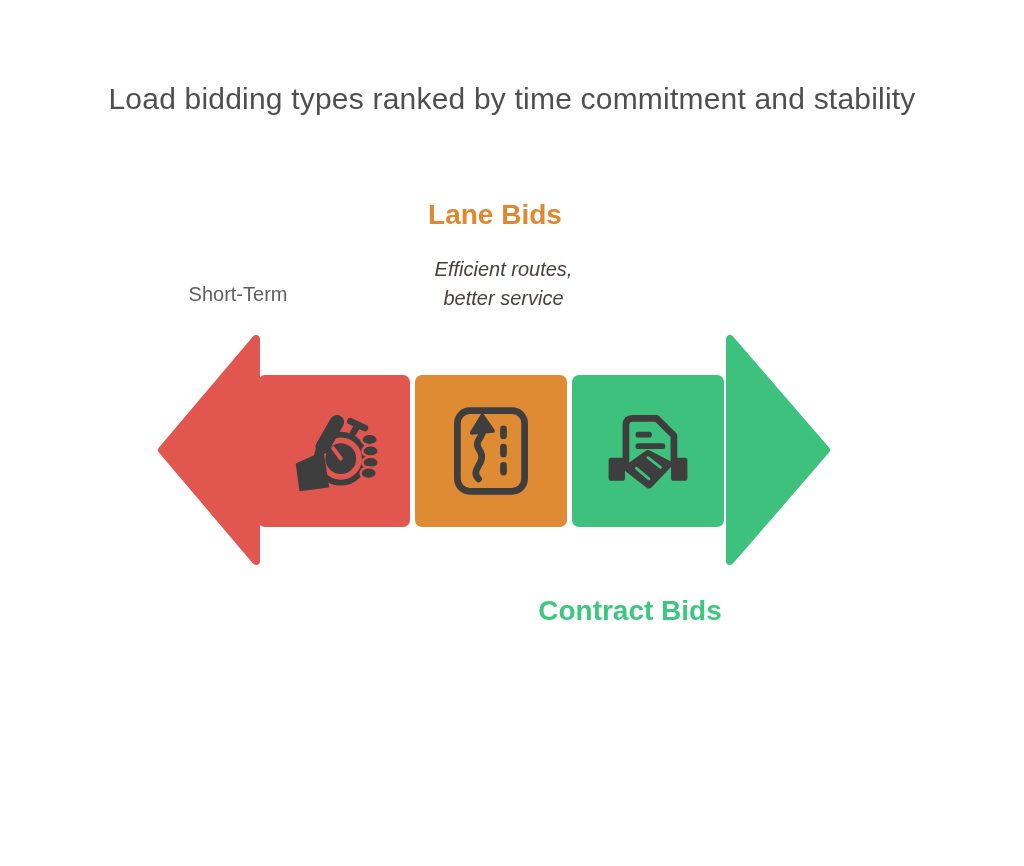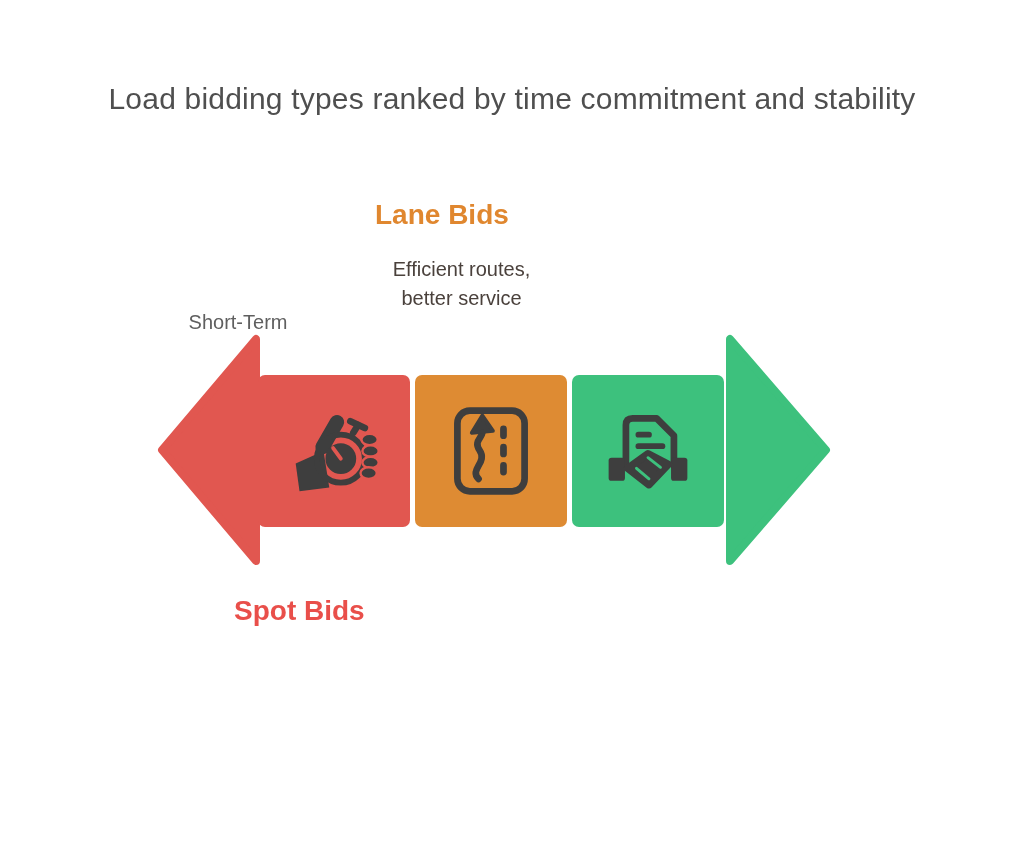--- a/index.html
+++ b/index.html
@@ -1,29 +1,29 @@
 <!DOCTYPE html>
 <html style="--red: #e15750; --orange: #de8b33; --green: #3dc17d; --red-heading: #e94f4a; --orange-heading: #e0872f; --green-heading: #3ec77f; --title-text: #4f4f4f; --label-text: #5f5f5f; --body-text: #4a413c; --icon: #3e3e3e; --background: #ffffff;"><head>
 <meta charset="utf-8">
 <style>
   html,body{margin:0;padding:0;}
   body{background:#ffffff;font-family:"Liberation Sans","DejaVu Sans",sans-serif;}
   .canvas{position:relative;width:1024px;height:866px;background:var(--background,#fff);overflow:hidden;}
   .abs{position:absolute;}
   .title{left:0;top:82px;width:1024px;text-align:center;font-size:30px;letter-spacing:.2px;color:var(--title-text);}
-  .heading{font-size:28px;font-weight:bold;text-align:left;}
+  .heading{font-size:28px;font-weight:bold;text-align:center;}
   .heading.lane{left:375px;top:199px;width:240px;color:var(--orange-heading);}
   .heading.spot{left:234px;top:595px;width:240px;color:var(--red-heading);}
   .heading.contract{left:510px;top:595px;width:240px;color:var(--green-heading);}
   .desc{font-size:20px;line-height:29px;text-align:center;color:var(--body-text);}
-  .desc.lane-desc{left:374px;top:255px;width:175px;}
+  .desc.lane-desc{left:416px;top:255px;width:175px;font-style:italic;}
   .desc.spot-desc{left:250px;top:650px;width:205px;}
   .desc.contract-desc{left:541px;top:649px;width:180px;}
   .side-label{font-size:20px;color:var(--label-text);text-align:center;width:160px;top:283px;}
-  .side-label.short{left:158px;margin-top:28px;}
+  .side-label.short{left:158px;}
   .side-label.long{left:667px;}
   .diagram{left:150px;top:330px;}
   .fill-red{fill:var(--red);}
   .fill-orange{fill:var(--orange);}
   .fill-green{fill:var(--green);}
   .tri-red{fill:var(--red);stroke:var(--red);stroke-width:8;stroke-linejoin:round;}
   .tri-green{fill:var(--green);stroke:var(--green);stroke-width:8;stroke-linejoin:round;}
   .ic-fill{fill:var(--icon);}
   .ic-stroke{fill:none;stroke:var(--icon);stroke-linecap:round;stroke-linejoin:round;}
   .ic-solid{fill:var(--icon);stroke:var(--icon);stroke-linejoin:round;}
@@ -78,16 +78,16 @@
       <line class="ic-stroke" x1="40" y1="33" x2="51" y2="33" stroke-width="6"></line>
       <line class="ic-stroke" x1="40" y1="45" x2="65" y2="45" stroke-width="6"></line>
       <rect class="ic-fill" x="9" y="57" width="17" height="24" rx="3"></rect>
       <rect class="ic-fill" x="74" y="57" width="17" height="24" rx="3"></rect>
       <path class="ic-solid" d="M29,68 L50,53 L71,64 L51,85 Z" stroke-width="8"></path>
       <line class="slit-green" x1="50" y1="57" x2="63" y2="67" stroke-width="3"></line>
       <line class="slit-green" x1="38" y1="68" x2="51" y2="79" stroke-width="3"></line>
     </g>
   </svg>
 
-  <div class="heading spot abs">Spot Bids</div>
 
+  <div class="heading contract abs">Contract Bids</div>
 
 </div>
 
 </body></html>

